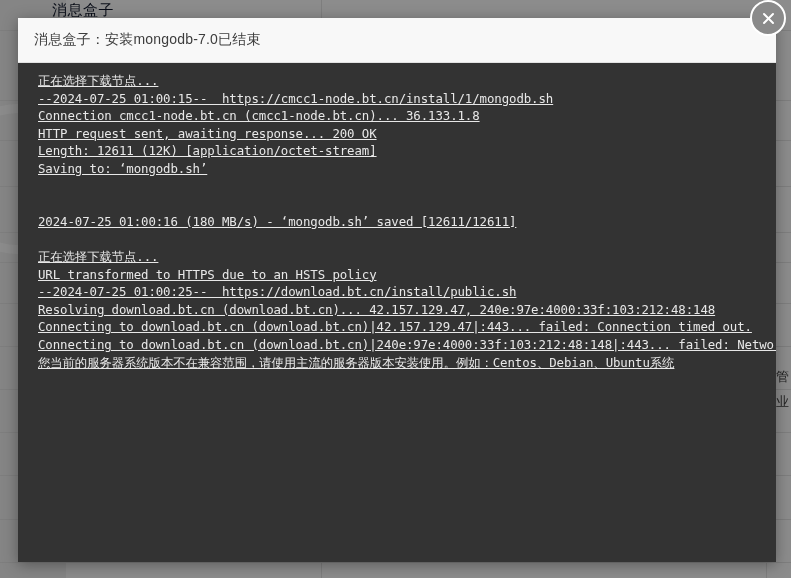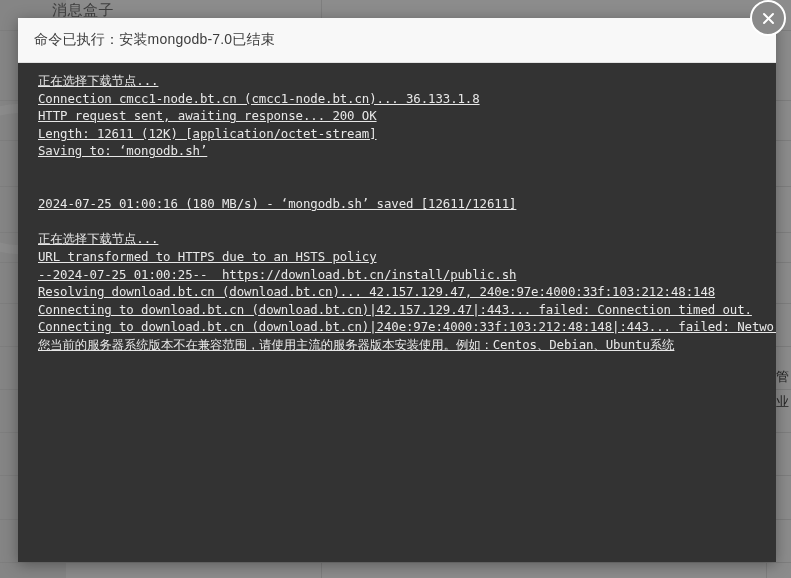--- a/index.html
+++ b/index.html
@@ -39,21 +39,21 @@
     left: 66px; top: 0;
     right: 0; bottom: 0;
     background: #ffffff;
   }
 
   .bg-title {
     position: absolute;
     left: 52px;
     top: 1px;
     font-size: 15px;
-    color: #737373;
+    color: #0f172a;
     letter-spacing: .5px;
   }
 
   .bg-divider {
     position: absolute;
     left: 0;
     right: 0;
     height: 1px;
     background: #e6e6e6;
   }
@@ -198,32 +198,33 @@
     <div class="bg-right-text" style="top:392px;">业</div>
   </div>
 
   <div class="scrim">
     <div class="scrim-ring"></div>
   </div>
 
   <div class="dialog">
 
     <div class="dialog-header">
-      <div class="dialog-title">命令已执行：安装mongodb-7.0已结束</div>
+      <div class="dialog-title">消息盒子：安装mongodb-7.0已结束</div>
 
       <div class="close-button">
         <svg width="17" height="17" viewBox="0 0 17 17" aria-hidden="true">
           <line x1="4" y1="4" x2="13" y2="13" stroke="#ffffff" stroke-width="2" stroke-linecap="round"></line>
           <line x1="13" y1="4" x2="4" y2="13" stroke="#ffffff" stroke-width="2" stroke-linecap="round"></line>
         </svg>
       </div>
     </div>
 
     <div class="terminal" id="terminal-output">
         <div class="term-line">正在选择下载节点...</div>
+        <div class="term-line">--2024-07-25 01:00:15--  https://cmcc1-node.bt.cn/install/1/mongodb.sh</div>
         <div class="term-line">Connection cmcc1-node.bt.cn (cmcc1-node.bt.cn)... 36.133.1.8</div>
         <div class="term-line">HTTP request sent, awaiting response... 200 OK</div>
         <div class="term-line">Length: 12611 (12K) [application/octet-stream]</div>
         <div class="term-line">Saving to: ‘mongodb.sh’</div>
         <div class="term-line blank">&nbsp;</div>
         <div class="term-line blank">&nbsp;</div>
         <div class="term-line">2024-07-25 01:00:16 (180 MB/s) - ‘mongodb.sh’ saved [12611/12611]</div>
         <div class="term-line blank">&nbsp;</div>
         <div class="term-line">正在选择下载节点...</div>
         <div class="term-line">URL transformed to HTTPS due to an HSTS policy</div>

